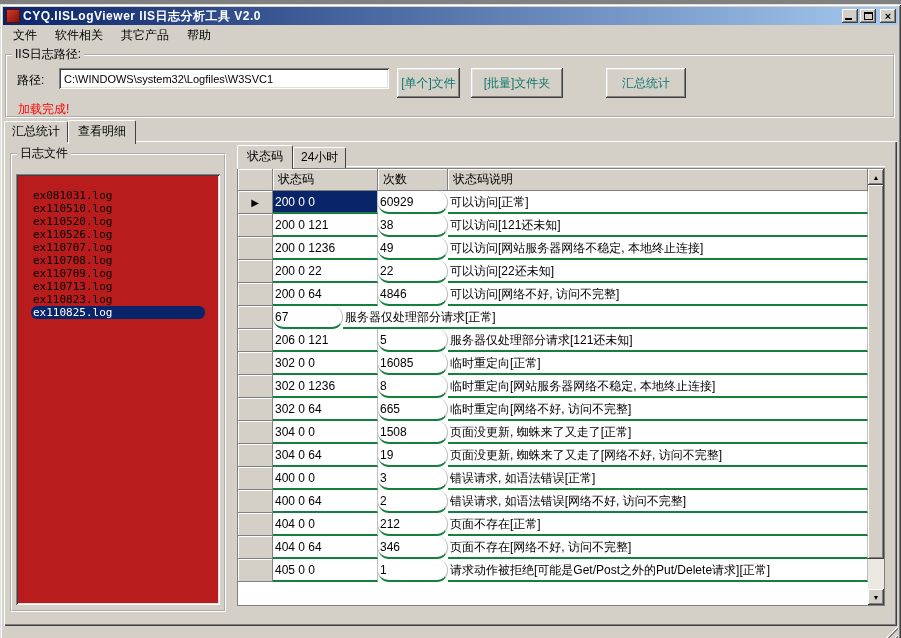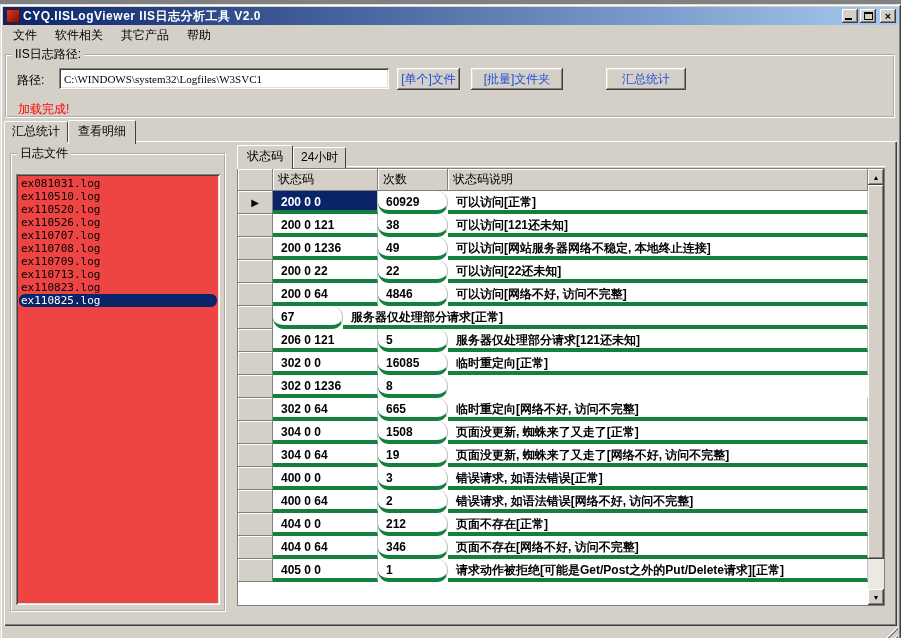--- a/index.html
+++ b/index.html
@@ -29,43 +29,43 @@
   .menu-item { padding:2px 9px; white-space:nowrap; }
 
   
   fieldset.groupbox { position:absolute; border:2px groove #ffffff; }
   fieldset.groupbox > legend { margin-left:5px; padding:0 3px; font-size:12px; }
 
   .gb-path { left:5px; top:42px; width:890px; height:72px; }
   .path-label { position:absolute; left:10px; top:9px; }
   .path-input { position:absolute; left:52px; top:5px; width:330px; height:21px; background:#fff; border:none;
     box-shadow: inset 1px 1px 0 #808080, inset -1px -1px 0 #fff, inset 2px 2px 0 #404040, inset -2px -2px 0 #dfdfdf;
-    padding:6px 5px; font-family:Liberation Serif, serif; font-size:11px; color:#000; }
-  .btn { position:absolute; height:22px; background:#d4d0c8; border:none; font-family:inherit; font-size:12px; color:#1d4ed8;
+    padding:6px 5px; font-family:Liberation Sans, sans-serif; font-size:11px; color:#000; }
+  .btn { position:absolute; height:30px; background:#d4d0c8; border:none; font-family:inherit; font-size:12px; color:#0f766e;
     box-shadow: inset -1px -1px 0 #404040, inset 1px 1px 0 #fff, inset -2px -2px 0 #808080, inset 2px 2px 0 #dfdfdf;
     cursor:default; }
   .btn-single { left:390px; top:5px; width:63px; }
   .btn-batch  { left:464px; top:5px; width:92px; }
   .btn-sum    { left:599px; top:5px; width:80px; }
   .load-status { position:absolute; left:11px; top:38px; color:#ff0000; }
 
   
   .main-tabs { position:absolute; left:4px; top:119px; height:19px; display:flex; align-items:flex-end; z-index:5; }
   .tab { background:#d4d0c8; border-left:1px solid #fff; border-top:1px solid #fff; border-right:1px solid #404040;
     border-top-left-radius:2px; border-top-right-radius:2px; padding:1px 7px 2px; white-space:nowrap; position:relative; }
   .tab.active { padding:2px 9px 4px; margin-bottom:-2px; z-index:6; }
 
   .tab-panel { position:absolute; left:4px; top:137px; width:893px; height:485px; background:#d4d0c8;
     box-shadow: inset 1px 1px 0 #fff, inset -1px -1px 0 #404040, inset -2px -2px 0 #808080; }
 
   
   .gb-logs { left:10px; top:141px; width:216px; height:467px; }
-  .listbox { position:absolute; left:4px; top:12px; right:4px; bottom:5px; background:#ef4444; overflow:hidden;
+  .listbox { position:absolute; left:4px; top:12px; right:4px; bottom:5px; background:#b91c1c; overflow:hidden;
     box-shadow: inset 1px 1px 0 #808080, inset -1px -1px 0 #fff, inset 2px 2px 0 #404040, inset -2px -2px 0 #dfdfdf;
-    padding:3px; }
+    padding:15px; }
   .list-item { height:13px; line-height:13px; padding:0 2px; font-family:"DejaVu Sans Mono", monospace; font-size:11px; white-space:pre; }
   .list-item.selected { background:#0a246a; color:#fff;border-radius:6px; }
 
   
   .detail-tabs { position:absolute; left:237px; top:143px; height:21px; display:flex; align-items:flex-end; z-index:4; }
   .detail-tabs .tab.active { margin-bottom:-1px; }
   .detail-tab-line { position:absolute; left:237px; top:162px; width:648px; height:1px; background:#ffffff; z-index:1; }
 
   
   .grid { position:absolute; left:237px; top:164px; width:648px; height:438px; background:#d4d0c8; border:1px solid #808080; z-index:2; }
@@ -73,22 +73,22 @@
   .grid-header-row { display:flex; height:22px; }
   .gh { background:#d4d0c8; border-right:1px solid #808080; border-bottom:1px solid #808080;
     box-shadow: inset 1px 1px 0 #fff; padding:0 5px; line-height:21px; font-size:12px; }
   .gh.corner { width:35px; flex:0 0 35px; padding:0; }
   .gh.c0 { width:105px; flex:0 0 105px; }
   .gh.c1 { width:70px; flex:0 0 70px; }
   .gh.c2 { flex:1 1 auto; }
   .grid-row { display:flex; height:23px; }
   .rh { width:35px; flex:0 0 35px; background:#d4d0c8; border-right:1px solid #808080; border-bottom:1px solid #808080;
     box-shadow: inset 1px 1px 0 #fff; display:flex; align-items:center; justify-content:center; font-size:10px; color:#000; }
-  .cell { background:#fff; border-right:1px solid #c0c0c0; border-bottom:4px solid #15803d; padding:0 8px;
-    line-height:22px; font-size:12px; white-space:nowrap; overflow:hidden;font-weight:bold; }
+  .cell { background:#fff; border-right:1px solid #c0c0c0; border-bottom:2px solid #15803d; padding:0 2px;
+    line-height:22px; font-size:12px; white-space:nowrap; overflow:hidden; }
   .cell-code  { width:105px; flex:0 0 105px; }
   .cell-count { width:70px; flex:0 0 70px;border-radius:11px; }
   .cell-desc  { flex:1 1 auto; }
   .cell.sel { background:#0a246a; color:#fff; }
 
   
   .vscroll { position:absolute; right:0; top:0; width:16px; height:436px; background:#ece9e2; }
   .sb-btn { position:absolute; left:0; width:16px; height:16px; background:#d4d0c8;
     box-shadow: inset -1px -1px 0 #404040, inset 1px 1px 0 #fff, inset -2px -2px 0 #808080;
     display:flex; align-items:center; justify-content:center; font-size:7px; color:#000; cursor:default; }
@@ -222,20 +222,21 @@
           <div class="grid-row">
             <div class="rh"></div>
             <div class="cell cell-code">302 0 0</div>
             <div class="cell cell-count">16085</div>
             <div class="cell cell-desc">临时重定向[正常]</div>
           </div>
           <div class="grid-row">
             <div class="rh"></div>
             <div class="cell cell-code">302 0 1236</div>
             <div class="cell cell-count">8</div>
+            <div class="cell cell-desc">临时重定向[网站服务器网络不稳定, 本地终止连接]</div>
           </div>
           <div class="grid-row">
             <div class="rh"></div>
             <div class="cell cell-code">302 0 64</div>
             <div class="cell cell-count">665</div>
             <div class="cell cell-desc">临时重定向[网络不好, 访问不完整]</div>
           </div>
           <div class="grid-row">
             <div class="rh"></div>
             <div class="cell cell-code">304 0 0</div>

